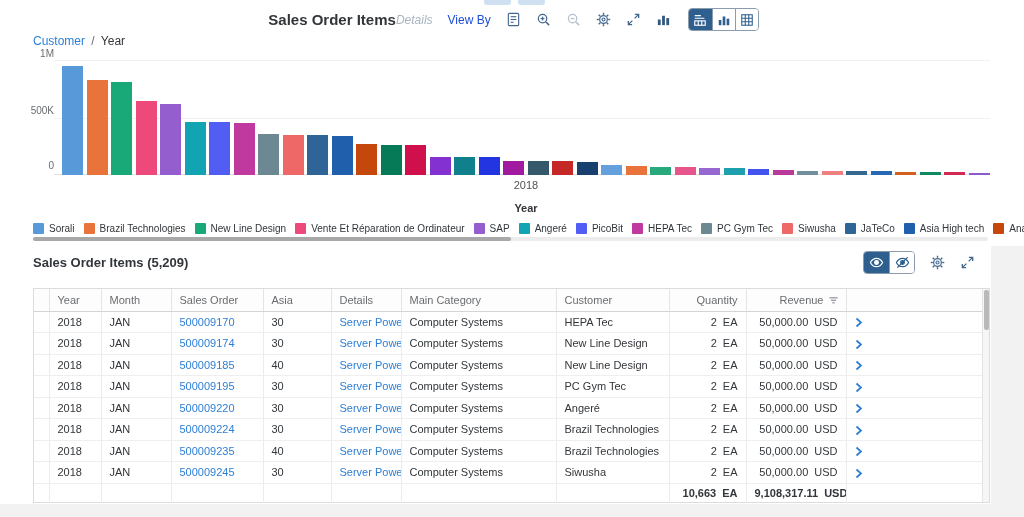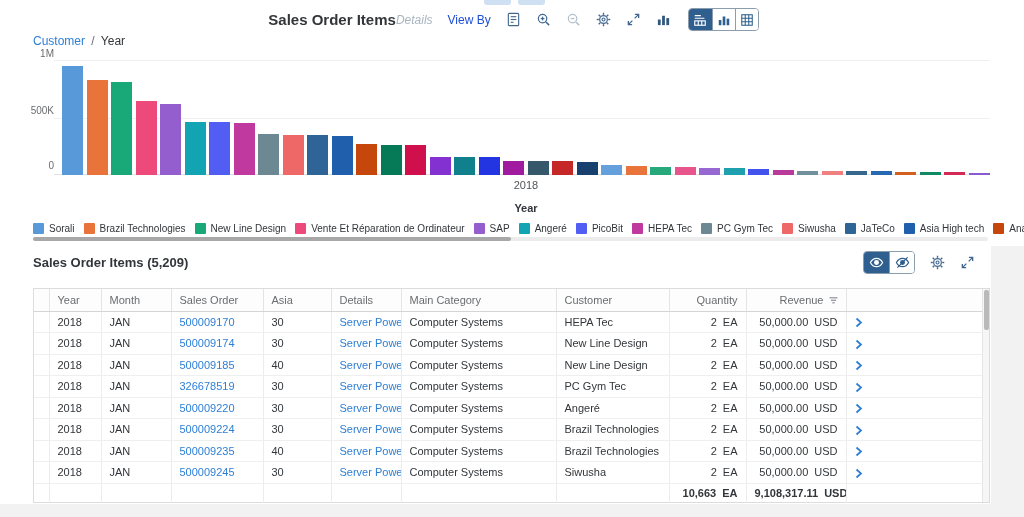--- a/index.html
+++ b/index.html
@@ -436,21 +436,21 @@
     <td class="num"><span>2</span><span class="unit">EA</span></td>
     <td class="num"><span>50,000.00</span><span class="unit">USD</span></td>
     <td><svg class="chev-svg" width="8" height="11" viewBox="0 0 8 11">
               <polyline points="1.5,1.5 6,5.5 1.5,9.5" stroke="#2b7cd3" stroke-width="1.7" fill="none"></polyline>
             </svg></td>
   </tr>
         <tr>
     <td></td>
     <td><span>2018</span></td>
     <td><span>JAN</span></td>
-    <td><a class="link">326678519</a></td>
+    <td><a class="link">500009195</a></td>
     <td><span>30</span></td>
     <td><a class="link">Server Powe...</a></td>
     <td><span>Computer Systems</span></td>
     <td><span>PC Gym Tec</span></td>
     <td class="num"><span>2</span><span class="unit">EA</span></td>
     <td class="num"><span>50,000.00</span><span class="unit">USD</span></td>
     <td><svg class="chev-svg" width="8" height="11" viewBox="0 0 8 11">
               <polyline points="1.5,1.5 6,5.5 1.5,9.5" stroke="#2b7cd3" stroke-width="1.7" fill="none"></polyline>
             </svg></td>
   </tr>

